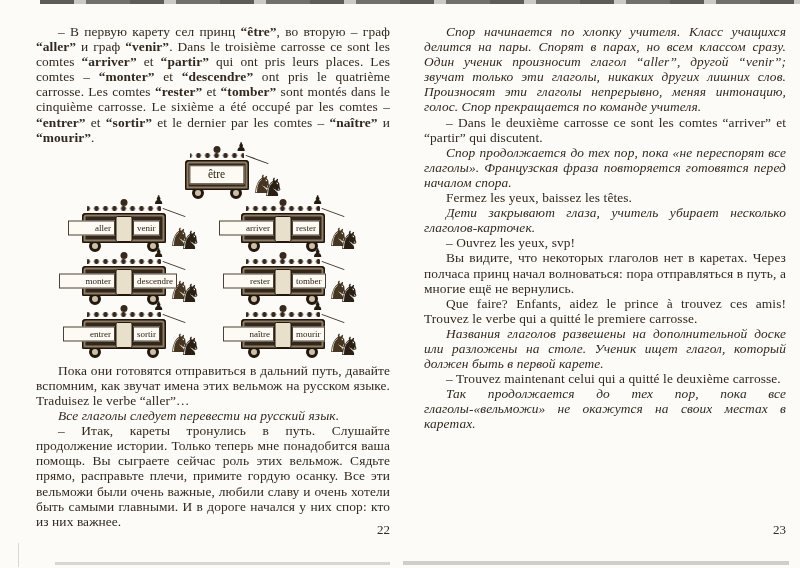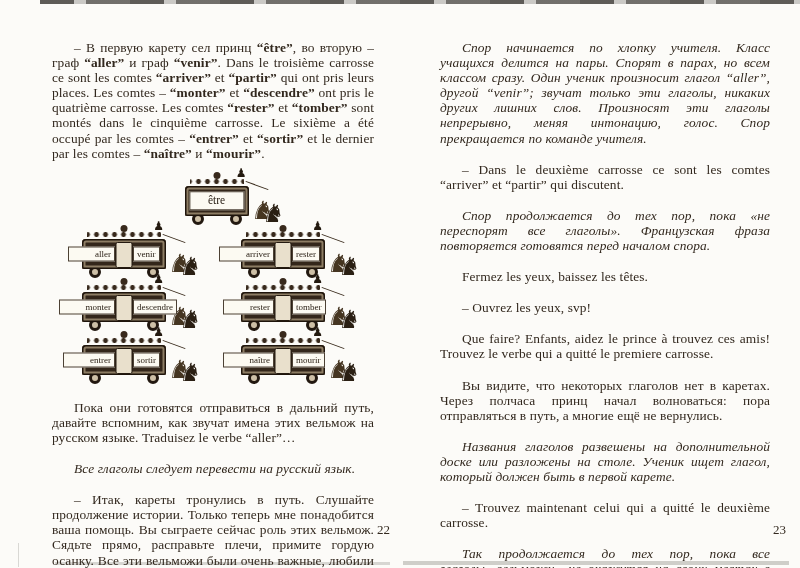--- a/index.html
+++ b/index.html
@@ -13,21 +13,21 @@
   .edge-top{position:absolute;top:0;left:40px;right:0;height:4px;
     background:repeating-linear-gradient(90deg,rgba(55,52,48,.8) 0 34px,rgba(55,52,48,.25) 34px 46px,rgba(55,52,48,.7) 46px 90px);}
   .edge-bottom-left{position:absolute;top:562px;left:55px;width:335px;height:3px;background:#d7d6d2;}
   .edge-bottom-right{position:absolute;top:561px;left:403px;width:386px;height:4px;background:#cfcec9;}
   .edge-left-line{position:absolute;top:543px;left:18px;width:1px;height:24px;background:#d9d8d4;}
 
   
   .page{position:absolute;top:24px;height:518px;background:transparent;}
   .page-left{left:36px;width:354px;}
   .page-right{left:424px;width:362px;}
-  .paras p{margin:16px;text-indent:22px;text-align:justify;
+  .paras p{margin:0;text-indent:22px;text-align:justify;
     font-size:13.4px;line-height:15.1px;letter-spacing:.1px;font-family:Liberation Serif, serif;}
   .paras p.it{font-style:italic;}
   .paras .bold{font-weight:bold;}
   .page-num{position:absolute;bottom:4px;left:0;right:0;text-align:right;font-size:13px;}
 
   
   .illustration{width:292px;margin:6px 0 5px 46px;}
   .il-row{display:flex;justify-content:space-between;align-items:flex-end;margin-bottom:5px;}
   .il-row.single{justify-content:center;padding-left:26px;}
   .carriage{display:flex;align-items:flex-end;}
@@ -235,21 +235,22 @@
     </div>
   <div class="page-num">22</div>
 </div>
 
 <div class="page page-right">
   <div class="paras" id="right-paras">
       <p class="it"><span>Спор начинается по хлопку учителя. Класс учащихся делится на пары. Спорят в парах, но всем классом сразу. Один ученик произносит глагол “aller”, другой “venir”; звучат только эти глаголы, никаких других лишних слов. Произносят эти глаголы непрерывно, меняя интонацию, голос. Спор прекращается по команде учителя.</span></p>
       <p><span>– Dans le deuxième carrosse ce sont les comtes “arriver” et “partir” qui discutent.</span></p>
       <p class="it"><span>Спор продолжается до тех пор, пока «не переспорят все глаголы». Французская фраза повторяется готовятся перед началом спора.</span></p>
       <p><span>Fermez les yeux, baissez les têtes.</span></p>
+      <p class="it"><span>Дети закрывают глаза, учитель убирает несколько глаголов-карточек.</span></p>
       <p><span>– Ouvrez les yeux, svp!</span></p>
+      <p><span>Вы видите, что некоторых глаголов нет в каретах. Через полчаса принц начал волноваться: пора отправляться в путь, а многие ещё не вернулись.</span></p>
       <p><span>Que faire? Enfants, aidez le prince à trouvez ces amis! Trouvez le verbe qui a quitté le premiere carrosse.</span></p>
-      <p><span>Вы видите, что некоторых глаголов нет в каретах. Через полчаса принц начал волноваться: пора отправляться в путь, а многие ещё не вернулись.</span></p>
       <p class="it"><span>Названия глаголов  развешены на дополнительной доске или разложены на столе. Ученик  ищет глагол, который должен быть в первой карете.</span></p>
       <p><span>– Trouvez maintenant celui qui a quitté le deuxième carrosse.</span></p>
       <p class="it"><span>Так продолжается до тех пор, пока все глаголы-«вельможи» не окажутся на своих местах в каретах.</span></p>
     </div>
   <div class="page-num">23</div>
 </div>
 
 </body></html>

